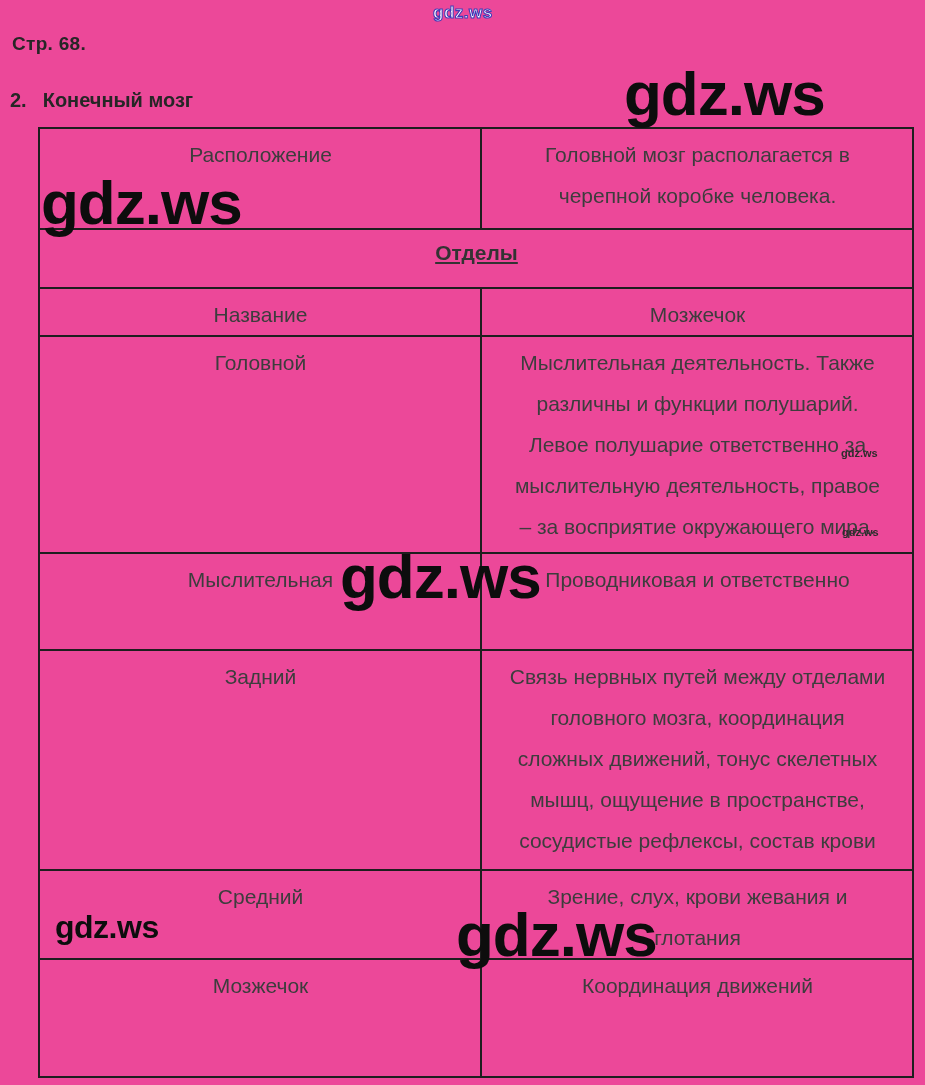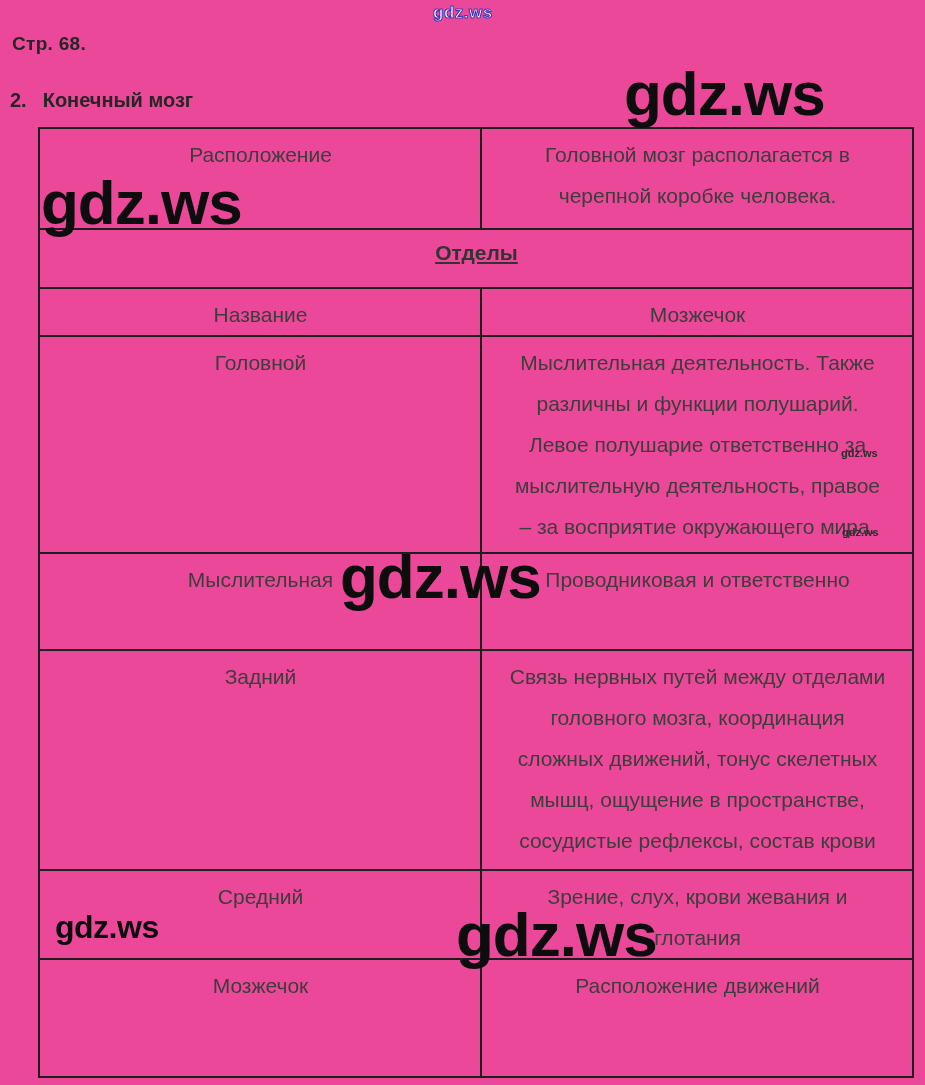--- a/index.html
+++ b/index.html
@@ -156,18 +156,18 @@
 мышц, ощущение в пространстве,
 сосудистые рефлексы, состав крови</td>
       </tr>
       <tr style="height:86px">
         <td>Средний</td>
         <td>Зрение, слух, крови жевания и
 глотания</td>
       </tr>
       <tr style="height:118px">
         <td>Мозжечок</td>
-        <td>Расположение движений</td>
+        <td>Координация движений</td>
       </tr>
     </tbody>
   </table>
 
 </div>
 
 </body></html>

